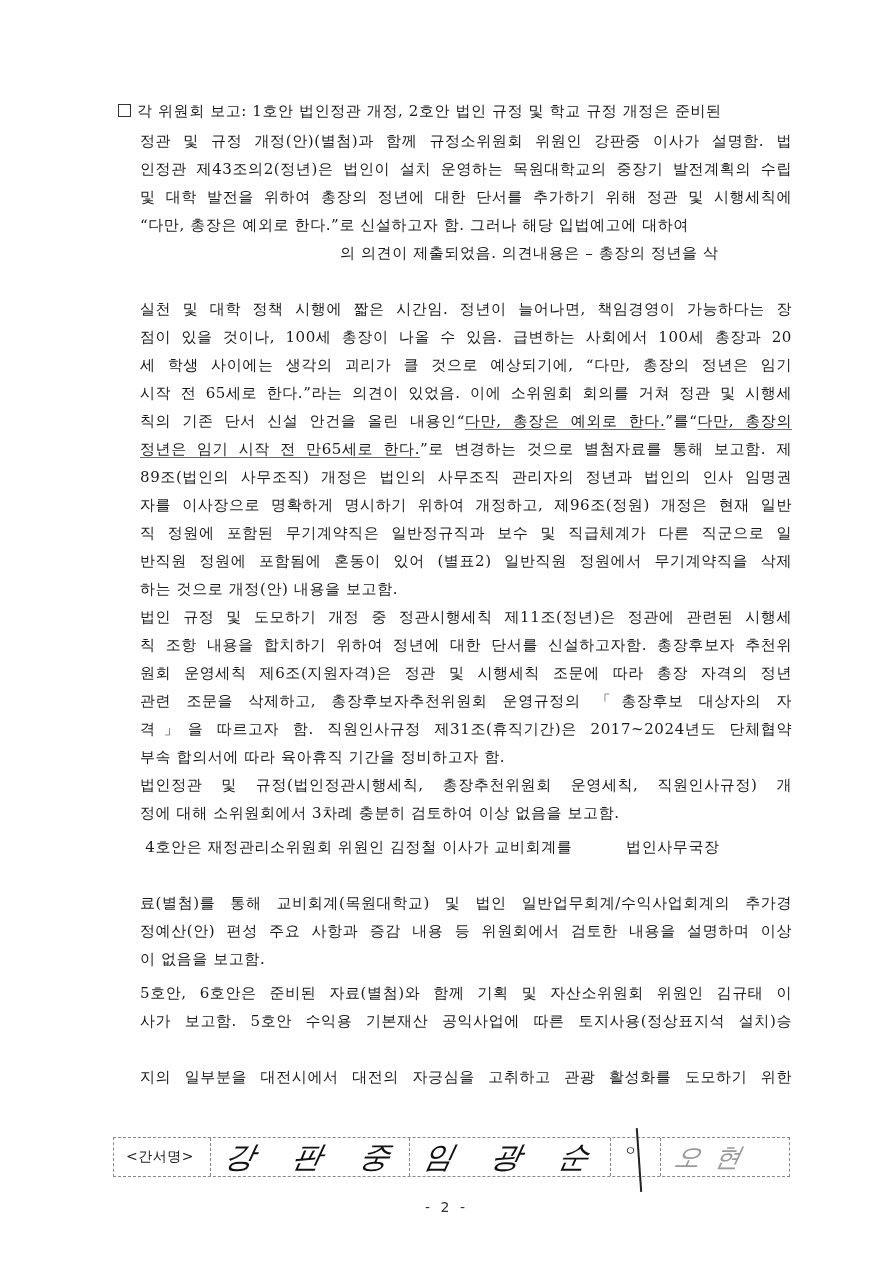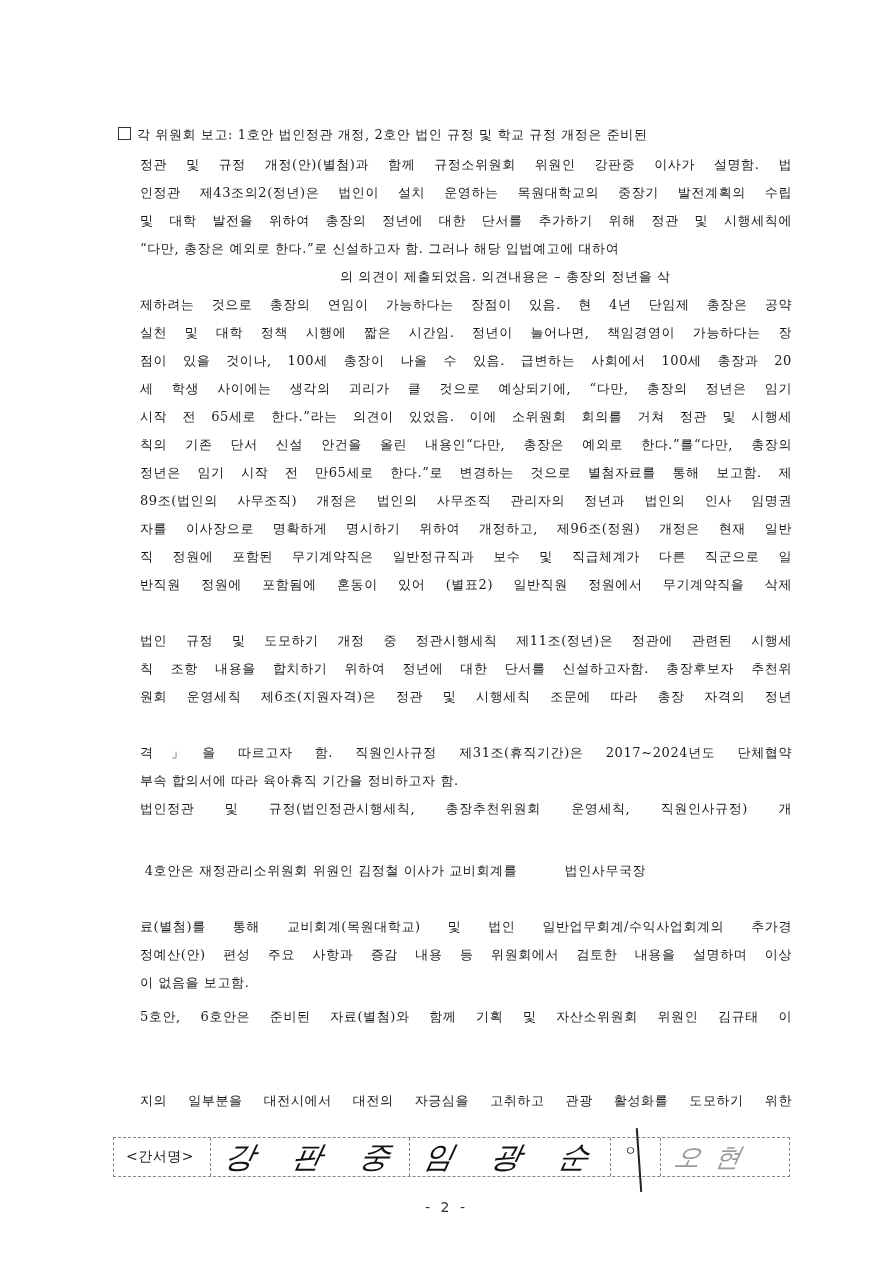--- a/index.html
+++ b/index.html
@@ -1,25 +1,25 @@
 <!DOCTYPE html>
 <html><head>
 <meta charset="utf-8">
 <style>
   html, body { margin:0; padding:0; background:#ffffff; }
   body { width:893px; height:1263px; position:relative; overflow:hidden;
          font-family:"DejaVu Serif", "Liberation Serif", serif; color:#1a1a1a; }
   .page { position:absolute; left:0; top:0; width:893px; height:1263px; background:#fff; }
-  .line { position:absolute; left:140px; width:652px; font-size:13px; letter-spacing:0.6px;
-          white-space:nowrap; line-height:20px; text-align:justify; text-align-last:justify;margin-top:24px; }
+  .line { position:absolute; left:140px; width:652px; font-size:15px; letter-spacing:0.6px;
+          white-space:nowrap; line-height:20px; text-align:justify; text-align-last:justify; }
   .line.short { text-align-last:left; }
   .line.first { left:118px; width:674px; }
   .checkbox { display:inline-block; width:13px; height:13px; border:1px solid #333;
               vertical-align:-1px; margin-right:6px; box-sizing:border-box; }
-  .ul { text-decoration-color:#6a6a7a; text-underline-offset:3px; }
+  .ul { text-decoration:underline; text-decoration-color:#6a6a7a; text-underline-offset:3px; }
   .sigbox { position:absolute; left:113px; top:1137px; width:677px; height:40px;
             border:1px dashed #888; box-sizing:border-box; display:flex; }
   .sigcell { border-right:1px dashed #888; height:100%; box-sizing:border-box; position:relative;
              display:flex; align-items:center; }
   .sigcell:last-child { border-right:none; }
   .siglabel { font-family:"DejaVu Sans","Liberation Sans",sans-serif; font-size:14px; padding-left:12px; letter-spacing:0.5px;text-align:right;}
   .sig { font-family:"DejaVu Serif", serif; font-style:italic; font-size:30px; color:#111;
          padding-left:14px; letter-spacing:14px; transform:skewX(-12deg); }
   .sig.faint { color:#9a9a9a; font-size:26px; }
   .pagenum { position:absolute; left:0; width:893px; top:1199px; text-align:center; font-size:14px;
@@ -30,42 +30,45 @@
 <body>
 
 <div class="page">
 
   <div class="line first short" style="top:101px"><span class="checkbox"></span><span>각 위원회 보고: 1호안 법인정관 개정, 2호안 법인 규정 및 학교 규정 개정은 준비된</span></div>
   <div class="line" style="top:131px">정관 및 규정 개정(안)(별첨)과 함께 규정소위원회 위원인 강판중 이사가 설명함. 법</div>
   <div class="line" style="top:159px">인정관 제43조의2(정년)은 법인이 설치 운영하는 목원대학교의 중장기 발전계획의 수립</div>
   <div class="line" style="top:187px">및 대학 발전을 위하여 총장의 정년에 대한 단서를 추가하기 위해 정관 및 시행세칙에</div>
   <div class="line short" style="top:215px">“다만, 총장은 예외로 한다.”로 신설하고자 함. 그러나 해당 입법예고에 대하여</div>
   <div class="line short" style="top:243px; left:340px; width:452px;">의 의견이 제출되었음. 의견내용은 – 총장의 정년을 삭</div>
-  <div class="line" style="top:271px">제하려는 것으로 총장의 연임이 가능하다는 장점이 있음. 현 4년 단임제 총장은 공약</div>
   <div class="line" style="top:299px">실천 및 대학 정책 시행에 짧은 시간임. 정년이 늘어나면, 책임경영이 가능하다는 장</div>
   <div class="line" style="top:327px">점이 있을 것이나, 100세 총장이 나올 수 있음. 급변하는 사회에서 100세 총장과 20</div>
   <div class="line" style="top:355px">세 학생 사이에는 생각의 괴리가 클 것으로 예상되기에, “다만, 총장의 정년은 임기</div>
   <div class="line" style="top:383px">시작 전 65세로 한다.”라는 의견이 있었음. 이에 소위원회 회의를 거쳐 정관 및 시행세</div>
   <div class="line" style="top:411px"><span>칙의 기존 단서 신설 안건을 올린 내용인“</span><span class="ul">다만, 총장은 예외로 한다.</span><span>”를“</span><span class="ul">다만, 총장의</span></div>
   <div class="line" style="top:439px"><span class="ul">정년은 임기 시작 전 만65세로 한다.</span><span>”로 변경하는 것으로 별첨자료를 통해 보고함. 제</span></div>
   <div class="line" style="top:467px">89조(법인의 사무조직) 개정은 법인의 사무조직 관리자의 정년과 법인의 인사 임명권</div>
   <div class="line" style="top:495px">자를 이사장으로 명확하게 명시하기 위하여 개정하고, 제96조(정원) 개정은 현재 일반</div>
   <div class="line" style="top:523px">직 정원에 포함된 무기계약직은 일반정규직과 보수 및 직급체계가 다른 직군으로 일</div>
   <div class="line" style="top:551px">반직원 정원에 포함됨에 혼동이 있어 (별표2) 일반직원 정원에서 무기계약직을 삭제</div>
+  <div class="line short" style="top:579px">하는 것으로 개정(안) 내용을 보고함.</div>
   <div class="line" style="top:607px"> 법인 규정 및 도모하기 개정 중 정관시행세칙 제11조(정년)은 정관에 관련된 시행세</div>
   <div class="line" style="top:635px">칙 조항 내용을 합치하기 위하여 정년에 대한 단서를 신설하고자함. 총장후보자 추천위</div>
   <div class="line" style="top:663px">원회 운영세칙 제6조(지원자격)은 정관 및 시행세칙 조문에 따라 총장 자격의 정년</div>
+  <div class="line" style="top:691px">관련 조문을 삭제하고, 총장후보자추천위원회 운영규정의 「총장후보 대상자의 자</div>
   <div class="line" style="top:719px">격」을 따르고자 함. 직원인사규정 제31조(휴직기간)은 2017~2024년도 단체협약</div>
   <div class="line short" style="top:747px">부속 합의서에 따라 육아휴직 기간을 정비하고자 함.</div>
   <div class="line" style="top:775px"> 법인정관 및 규정(법인정관시행세칙, 총장추천위원회 운영세칙, 직원인사규정) 개</div>
+  <div class="line short" style="top:803px">정에 대해 소위원회에서 3차례 충분히 검토하여 이상 없음을 보고함.</div>
   <div class="line short" style="top:837px; white-space:pre;"> 4호안은 재정관리소위원회 위원인 김정철 이사가 교비회계를          법인사무국장</div>
   <div class="line" style="top:893px">료(별첨)를 통해 교비회계(목원대학교) 및 법인 일반업무회계/수익사업회계의 추가경</div>
   <div class="line" style="top:921px">정예산(안) 편성 주요 사항과 증감 내용 등 위원회에서 검토한 내용을 설명하며 이상</div>
   <div class="line short" style="top:949px">이 없음을 보고함.</div>
   <div class="line" style="top:983px"> 5호안, 6호안은 준비된 자료(별첨)와 함께 기획 및 자산소위원회 위원인 김규태 이</div>
+  <div class="line" style="top:1011px">사가 보고함. 5호안 수익용 기본재산 공익사업에 따른 토지사용(정상표지석 설치)승</div>
   <div class="line" style="top:1067px">지의 일부분을 대전시에서 대전의 자긍심을 고취하고 관광 활성화를 도모하기 위한</div>
 
   <div class="sigbox">
     <div class="sigcell" style="width:97px">
       <span class="siglabel">&lt;간서명&gt;</span>
     </div>
     <div class="sigcell" style="width:199px">
       <span class="sig">강 판 중</span>
     </div>
     <div class="sigcell" style="width:201px">

